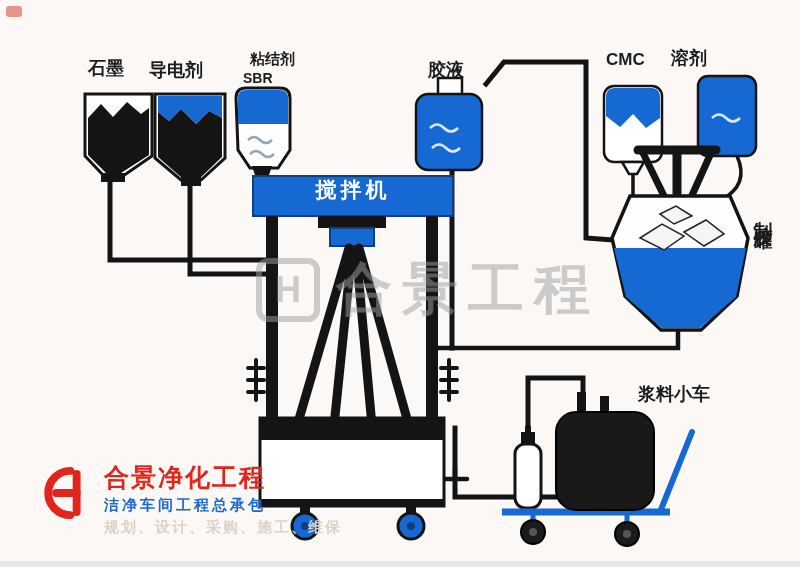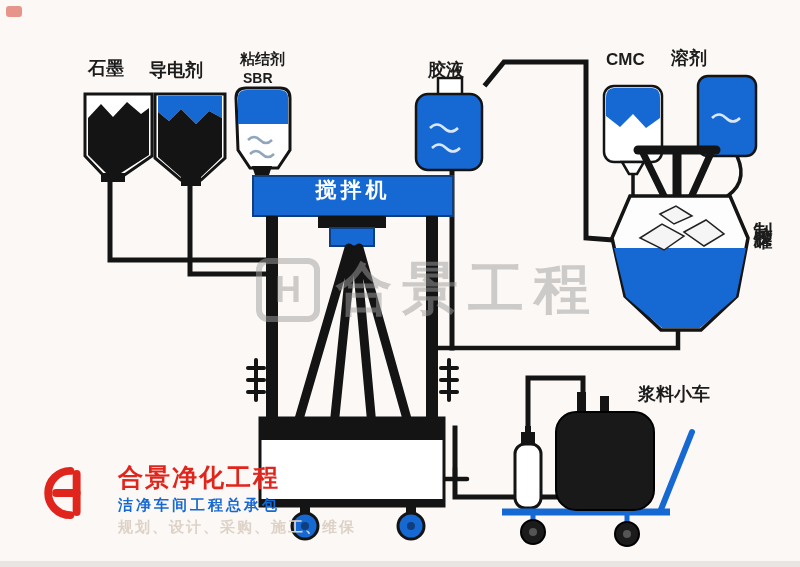--- a/index.html
+++ b/index.html
@@ -5,39 +5,39 @@
   html,body{margin:0;padding:0;background:#fff;}
   .stage{
     position:relative;width:800px;height:567px;overflow:hidden;
     background:#fcf8f5;
     font-family:"Liberation Sans",sans-serif;
   }
   svg.scene{position:absolute;left:0;top:0;}
   .lbl{position:absolute;font-weight:700;color:#1c1c1c;font-size:18px;white-space:nowrap;}
   #lbl-graphite{left:88px;top:56px;}
   #lbl-conductive{left:149px;top:58px;}
-  #lbl-binder{left:240px;top:50px;font-size:15px;}
+  #lbl-binder{left:250px;top:50px;font-size:15px;}
   #lbl-binder-sub{left:243px;top:70px;font-size:14px;}
   #lbl-mixer{left:253px;top:176px;width:200px;height:27px;display:flex;align-items:center;justify-content:center;
     color:#fff;font-size:21px;letter-spacing:4px;}
   #lbl-glue-liquid{left:428px;top:58px;}
   #lbl-cmc{left:606px;top:50px;font-size:17px;}
   #lbl-solvent{left:671px;top:46px;}
   #lbl-glue-tank{left:750px;top:206px;writing-mode:vertical-rl;text-orientation:upright;letter-spacing:5px;font-size:19px;}
   #lbl-slurry-cart{left:638px;top:382px;}
 
   .watermark{
     position:absolute;left:256px;top:252px;display:flex;align-items:center;gap:16px;
     opacity:.5;color:#9f9f9f;pointer-events:none;
   }
   .wm-box{width:52px;height:52px;border:6px solid #9f9f9f;border-radius:12px;
     display:flex;align-items:center;justify-content:center;font-size:36px;font-weight:700;}
   .wm-text{font-size:56px;font-weight:700;letter-spacing:10px;}
 
-  .footer{position:absolute;left:34px;top:462px;display:flex;gap:24px;}
+  .footer{position:absolute;left:34px;top:462px;display:flex;gap:10px;}
   .footer-text{display:flex;flex-direction:column;}
   .footer-company{color:#e0251c;font-size:25px;font-weight:700;letter-spacing:2px;line-height:1.2;}
   .footer-tagline{color:#1668d2;font-size:15px;font-weight:700;letter-spacing:3px;margin-top:4px;}
   .footer-services{color:#ddd2c7;font-size:15px;font-weight:700;letter-spacing:2px;margin-top:3px;}
 
   .corner-smudge{position:absolute;left:6px;top:6px;width:16px;height:11px;background:#d2442f;opacity:.55;border-radius:3px;}
   .bottom-strip{position:absolute;left:0;bottom:0;width:800px;height:6px;background:#e8e5e2;}
 </style>
 </head>
 <body>

